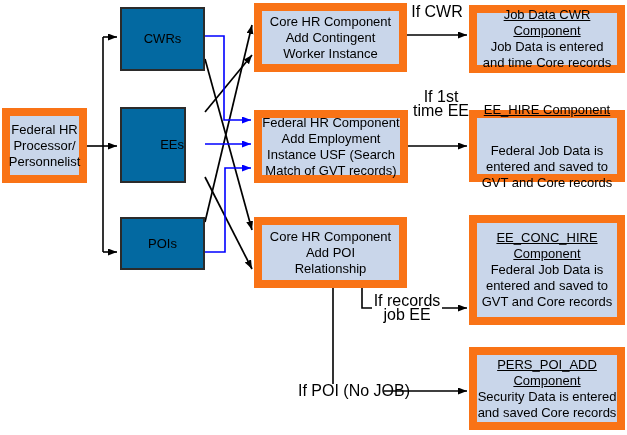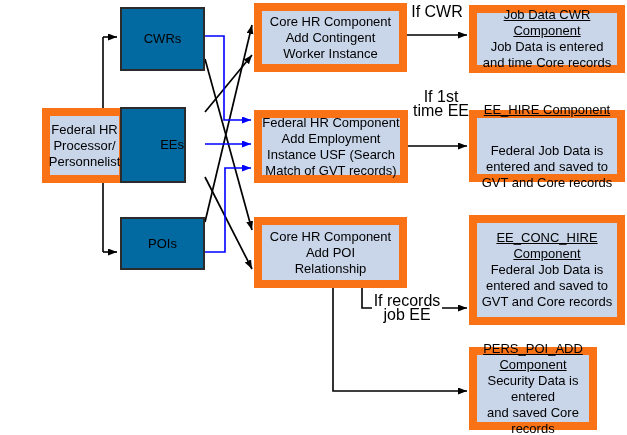--- a/index.html
+++ b/index.html
@@ -44,21 +44,21 @@
     <path d="M205,36 H224 V120 H251" stroke="#0000FF" stroke-width="1.6" fill="none" marker-end="url(#ah-blue)"></path>
     <path d="M205,144 H251" stroke="#0000FF" stroke-width="1.6" fill="none" marker-end="url(#ah-blue)"></path>
     <path d="M205,252 H225 V168 H251" stroke="#0000FF" stroke-width="1.6" fill="none" marker-end="url(#ah-blue)"></path>
 
     <path d="M407,35 H467" stroke="#000" stroke-width="1.6" fill="none" marker-end="url(#ah-black)"></path>
     <path d="M408,146 H467" stroke="#000" stroke-width="1.6" fill="none" marker-end="url(#ah-black)"></path>
     <path d="M362,288 V308 H467" stroke="#000" stroke-width="1.6" fill="none" marker-end="url(#ah-black)"></path>
     <path d="M333,288 V391 H467" stroke="#000" stroke-width="1.6" fill="none" marker-end="url(#ah-black)"></path>
   </svg>
 
-  <div class="box blue-box" style="left:2px;top:108px;width:85px;height:75px;margin-left:40px;">
+  <div class="box blue-box" style="left:2px;top:108px;width:85px;height:75px;">
     <span>Federal HR
 Processor/
 Personnelist</span>
   </div>
 
   <div class="box orange-box" style="left:120px;top:7px;width:85px;height:64px;">
     <span>CWRs</span>
   </div>
   <div class="box orange-box" style="left:120px;top:107px;width:66px;height:76px;align-items:flex-end;">
     <span>EEs</span>
@@ -96,26 +96,27 @@
 entered and saved to
 GVT and Core records</span>
   </div>
   <div class="box blue-box" style="left:469px;top:215px;width:156px;height:110px;">
     <span class="rtitle">EE_CONC_HIRE
 Component</span>
     <span>Federal Job Data is
 entered and saved to
 GVT and Core records</span>
   </div>
-  <div class="box blue-box" style="left:469px;top:347px;width:128px;height:83px;">
+  <div class="box blue-box" style="left:469px;top:347px;width:156px;height:83px;">
     <span class="rtitle">PERS_POI_ADD
 Component</span>
     <span>Security Data is entered
 and saved Core records</span>
   </div>
 
   <div class="edge-label" style="left:411px;top:5px;width:52px;">If CWR</div>
   <div class="edge-label" style="left:412px;top:90px;width:58px;">If 1st
 time EE</div>
   <div class="edge-label bg-white" style="left:372px;top:294px;width:70px;">If records
 job EE</div>
+  <div class="edge-label bg-white" style="left:298px;top:384px;width:86px;white-space:nowrap;">If POI (No JOB)</div>
 
 </div>
 
 </body></html>

